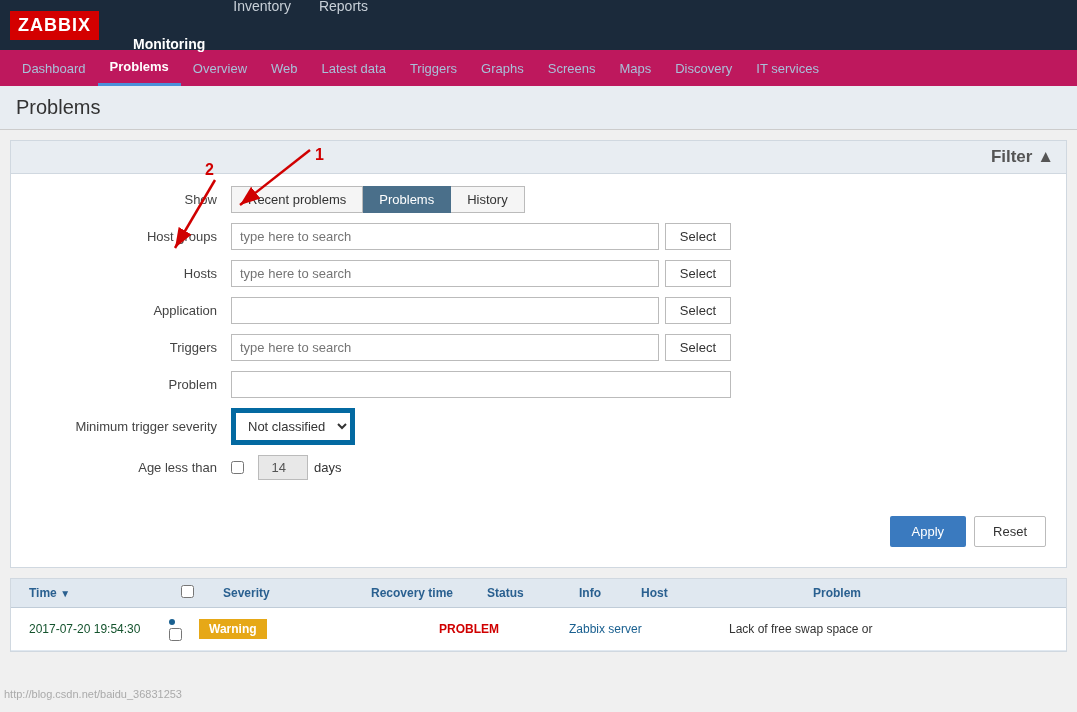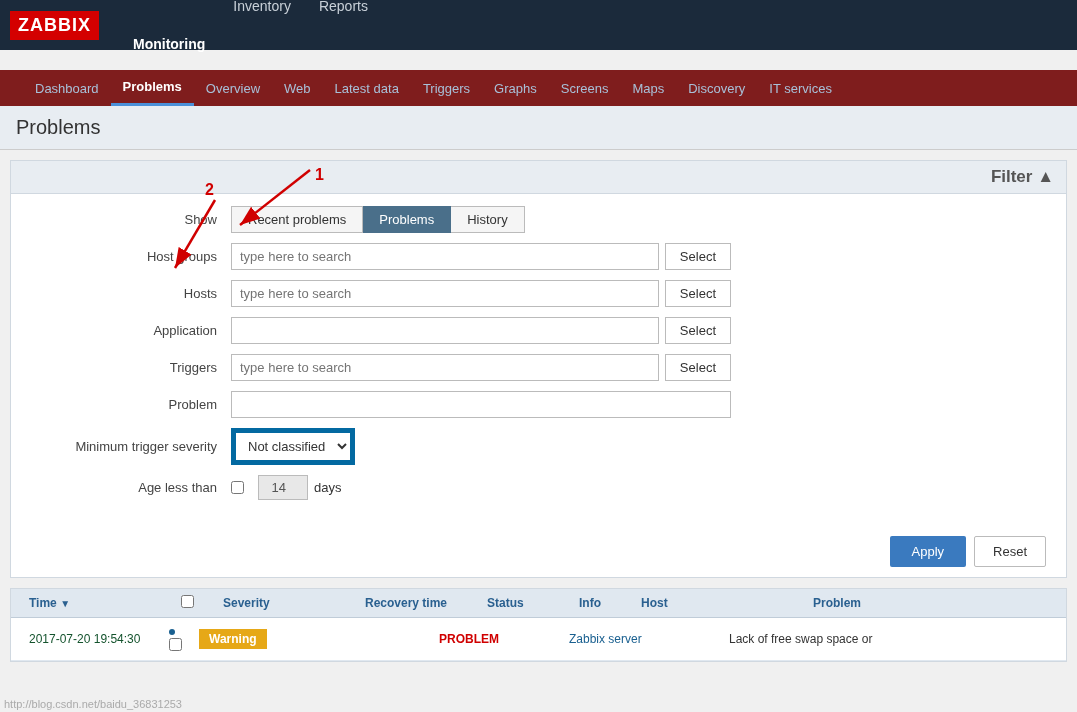--- a/index.html
+++ b/index.html
@@ -39,26 +39,25 @@
       color: #fff;
     }
     .top-nav-links a.active {
       color: #fff;
       font-weight: bold;
       margin-top: 38px;
     }
 
     
     .sub-nav {
-      background: #7f1d1d;
-      display: flex;
-      align-items: center;
-      padding: 0 23px;
+      background: #be185d;
+      display: flex;
+      align-items: center;
+      padding: 0 10px;
       height: 36px;
-      margin-top: 20px;
     }
     .sub-nav a {
       color: #a8c0d8;
       text-decoration: none;
       padding: 0 12px;
       height: 36px;
       display: flex;
       align-items: center;
       font-size: 13px;
     }
@@ -184,21 +183,21 @@
       font-size: 13px;
       background: #e8e8e8;
       margin: 0 6px;
       text-align: right;
     }
 
     
     .filter-actions {
       display: flex;
       justify-content: flex-end;
-      padding: 10px 20px 10px 20px;
+      padding: 10px 20px 20px 20px;
       gap: 8px;
     }
     .btn-apply {
       background: #3a7abf;
       color: #fff;
       border: none;
       padding: 7px 22px;
       font-size: 13px;
       cursor: pointer;
       border-radius: 2px;
@@ -230,21 +229,21 @@
     }
     .th {
       font-weight: bold;
       color: #2a6090;
       font-size: 12px;
       padding: 0 8px;
     }
     .th.time { width: 140px; }
     .th.cb { width: 30px; }
     .th.severity { width: 130px; }
-    .th.recovery { width: 110px; }
+    .th.recovery { width: 110px; text-align: center; }
     .th.status { width: 80px; }
     .th.info { width: 50px; }
     .th.host { width: 160px; }
     .th.problem { flex: 1; }
 
     .sort-arrow { font-size: 10px; color: #2a6090; }
 
     .table-data-row {
       display: flex;
       align-items: center;

